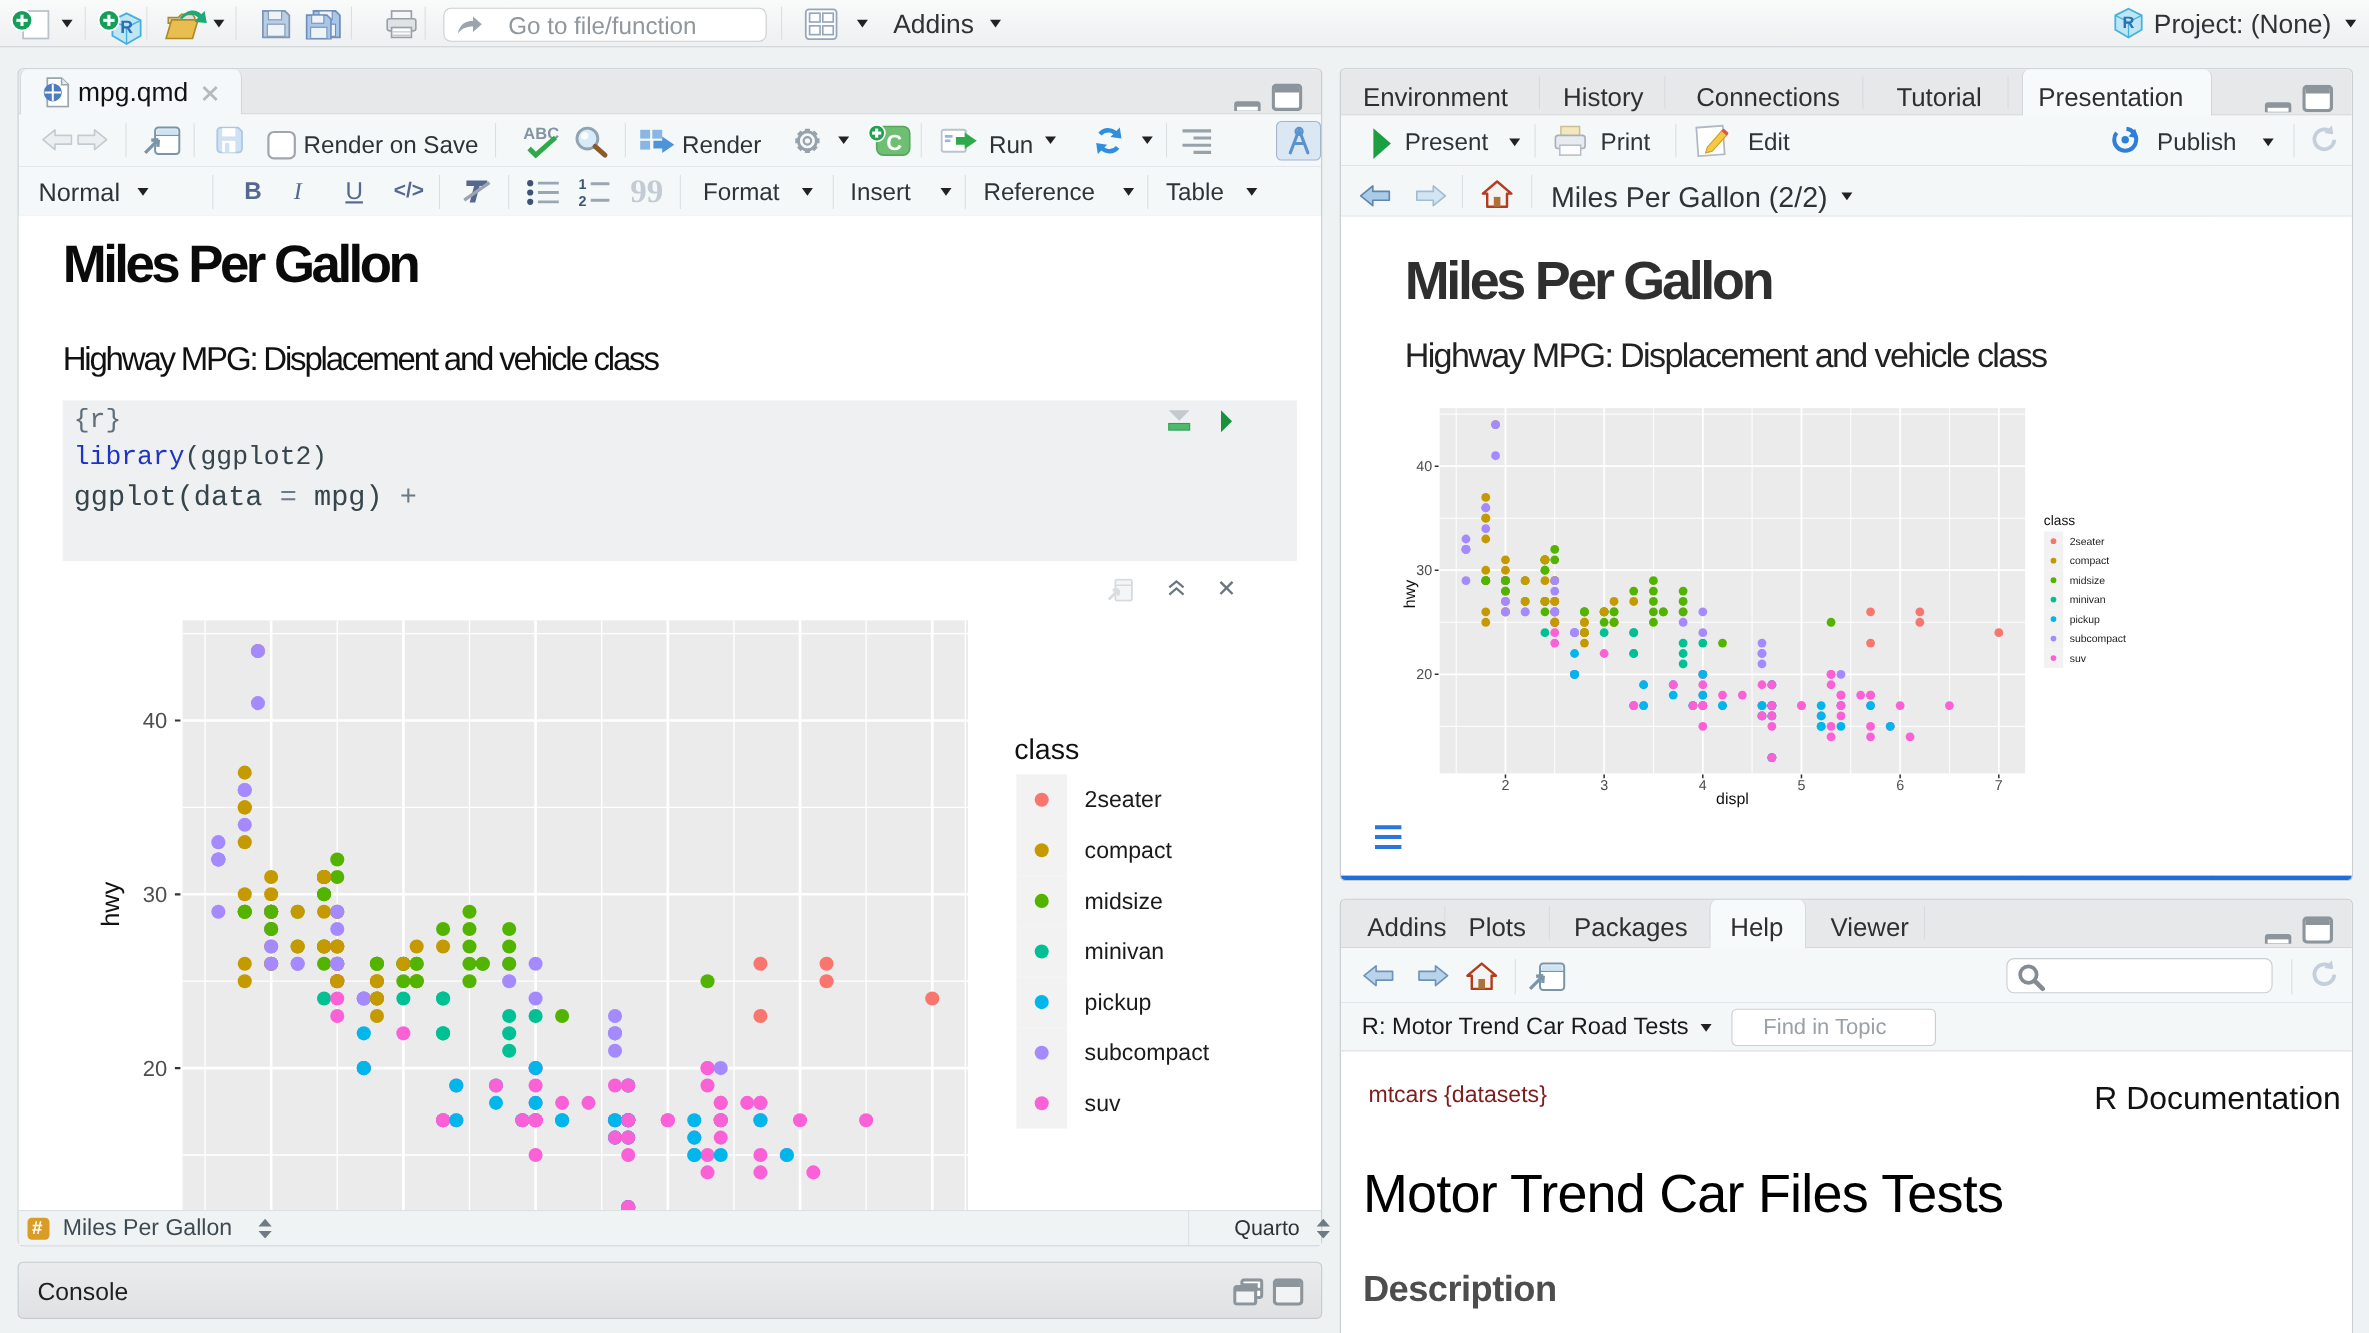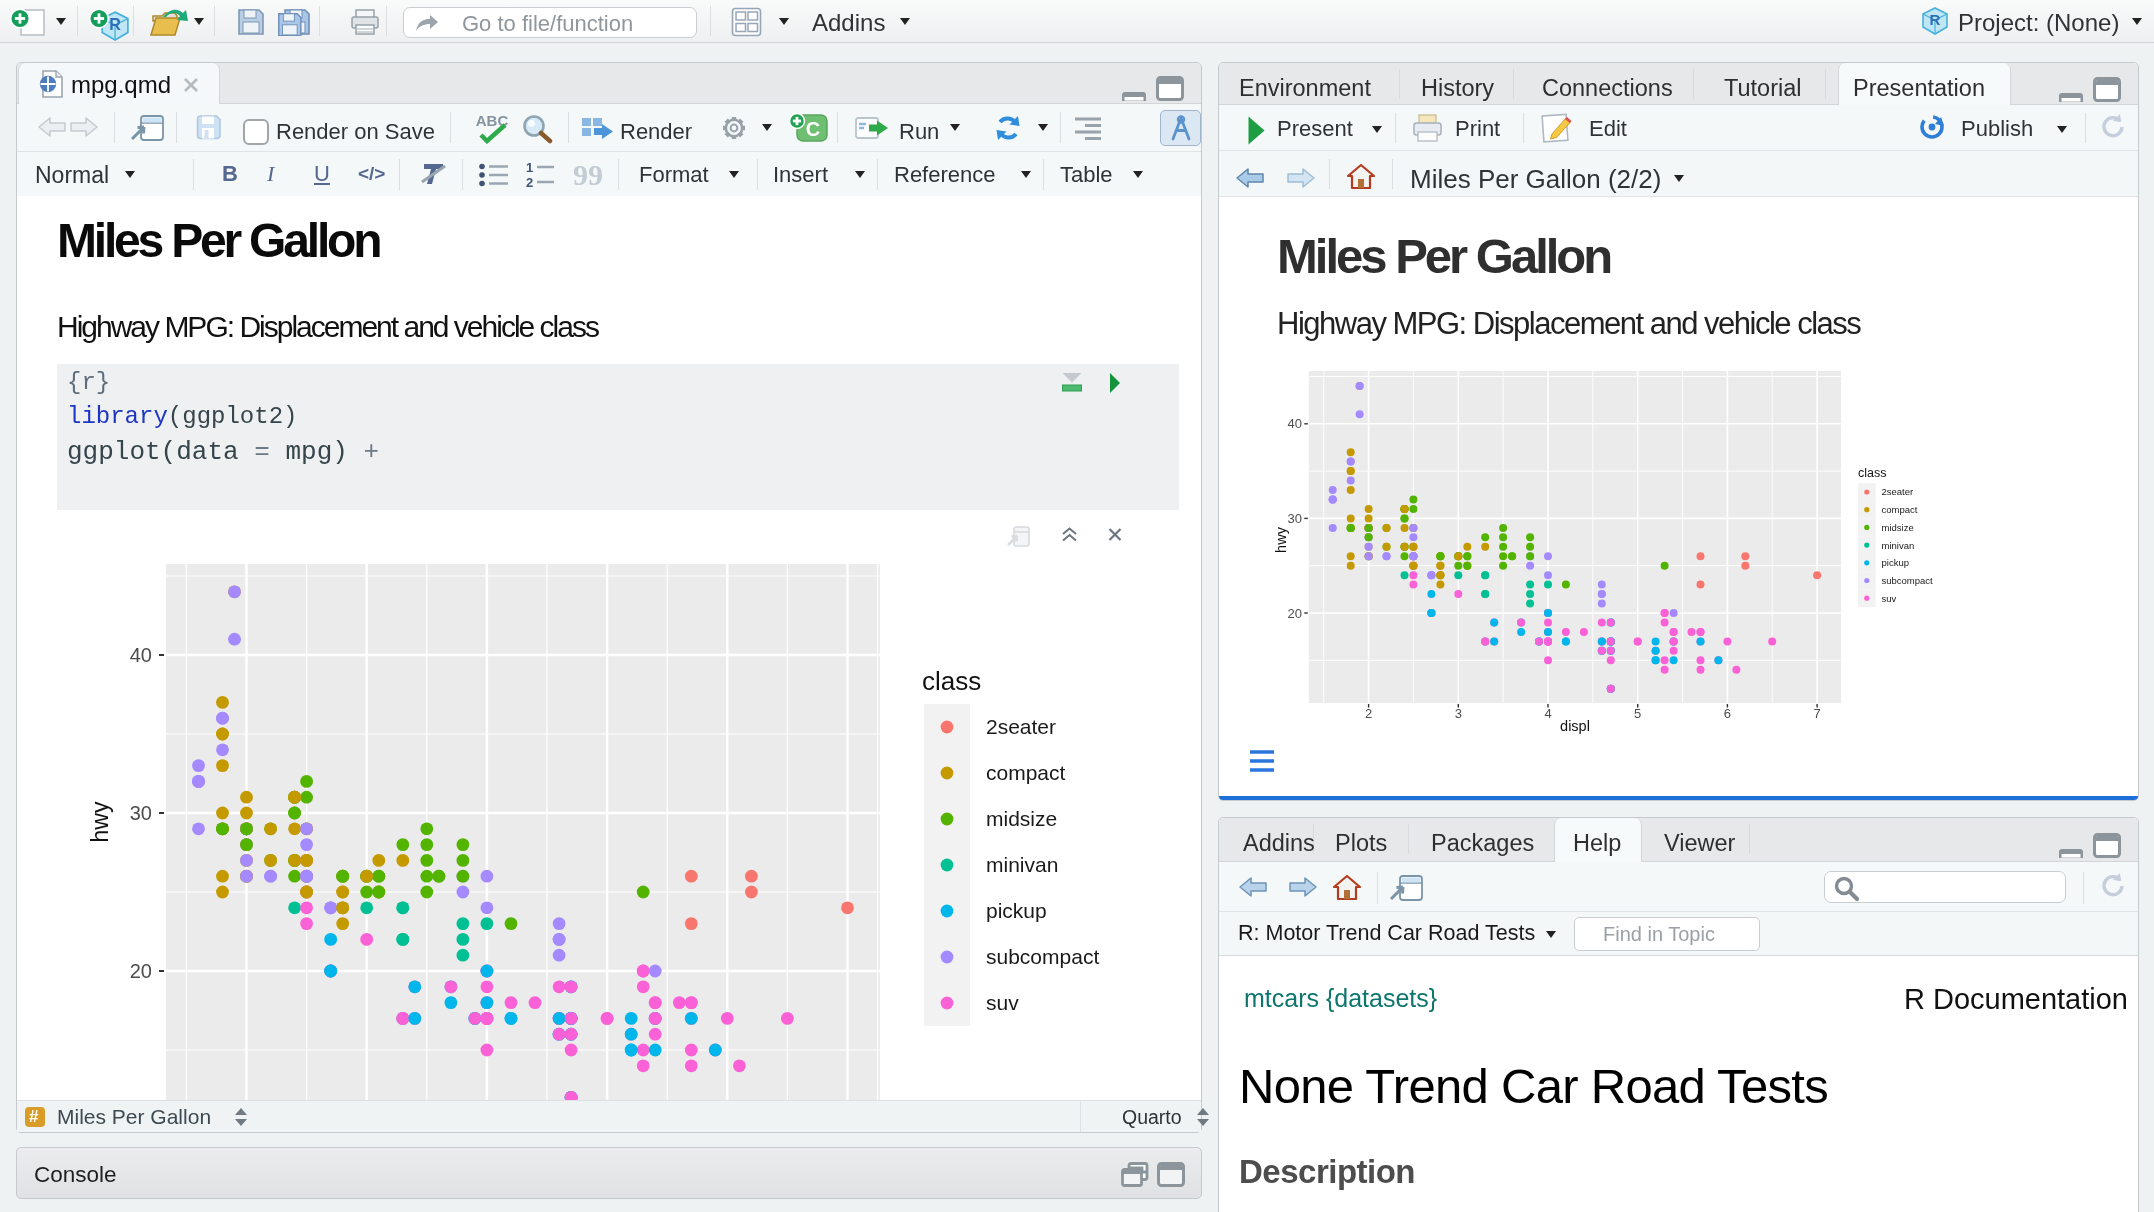--- a/index.html
+++ b/index.html
@@ -996,16 +996,16 @@
     <svg class="icon" style="left:879px;top:53px" width="31" height="34" viewBox="0 0 31 34">
       <path d="M22 9 A9 9 0 1 0 24 15" fill="none" stroke="#c5cedd" stroke-width="3.4"></path>
       <path d="M22 2 L23 10 L15 9 Z" fill="#c5cedd"></path>
     </svg>
     <div class="toolbar" style="top:94px;height:44px;background:#f4f7f8;border-bottom:1px solid #d6dadd"></div>
     <span class="abs" style="left:19px;top:103px;font-size:21.5px;color:#1a1a1a">R: Motor Trend Car Road Tests</span>
     <span class="abs caret" style="left:327px;top:113px"></span>
     <div class="abs" style="left:355px;top:99px;width:186px;height:34px;background:#fff;border:1px solid #c9ced2;border-radius:5px"></div>
     <span class="abs" style="left:384px;top:105px;font-size:20px;color:#9aa0a5">Find in Topic</span>
     <div class="abs" style="left:0;top:138px;width:919px;height:262px;background:#fff"></div>
-    <span class="abs" style="left:25px;top:166px;font-size:25px;color:#0f766e">mtcars {datasets}</span>
+    <span class="abs" style="left:25px;top:166px;font-size:21px;color:#7f1d1d">mtcars {datasets}</span>
     <span class="abs" style="right:10px;top:165px;font-size:29px;color:#111">R Documentation</span>
-    <span class="abs" style="left:20px;top:240px;font-size:49px;color:#000;letter-spacing:-0.7px">None Trend Car Road Tests</span>
+    <span class="abs" style="left:20px;top:240px;font-size:49px;color:#000;letter-spacing:-0.7px">Motor Trend Car Files Tests</span>
     <span class="abs" style="left:20px;top:335px;font-size:33px;font-weight:700;color:#4d4d4d;letter-spacing:-0.5px">Description</span>
   </div>
 </body></html>

